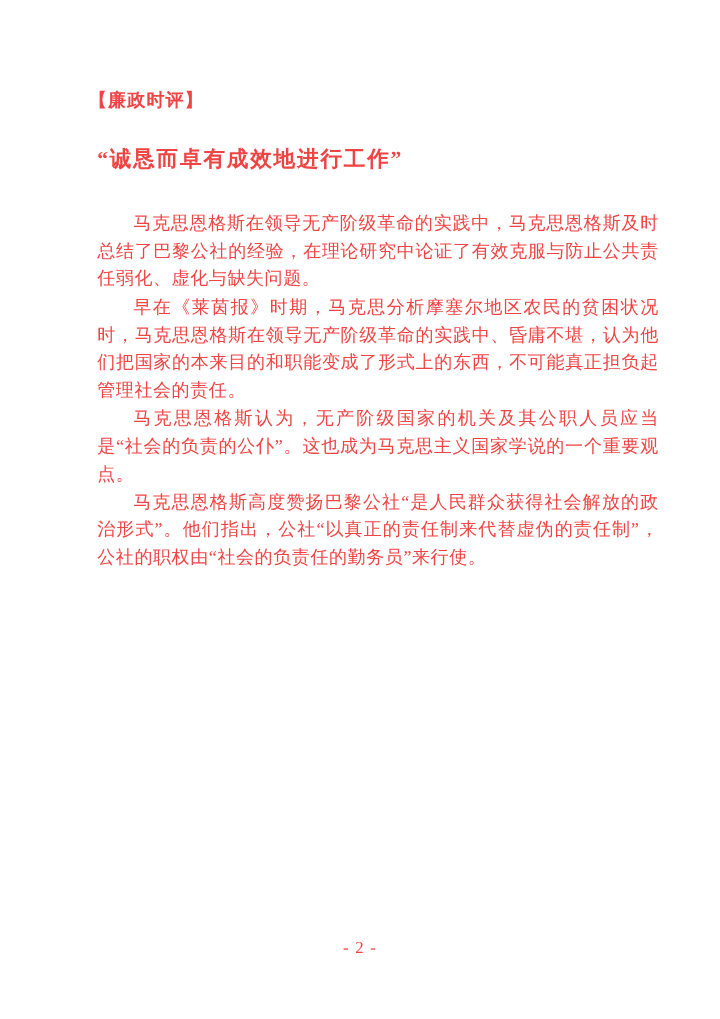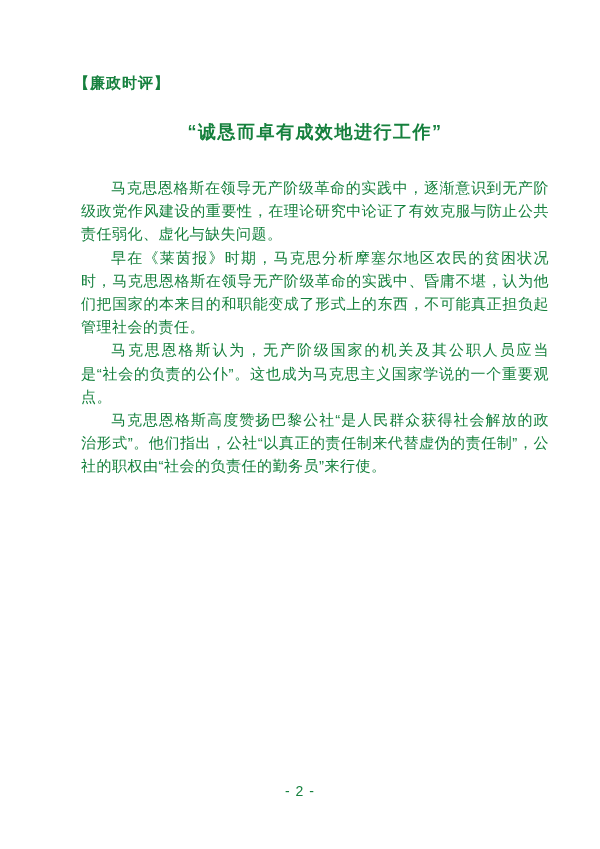--- a/index.html
+++ b/index.html
@@ -5,39 +5,39 @@
   html, body {
     margin: 0;
     padding: 0;
     background: #ffffff;
   }
   .page {
     position: relative;
     width: 600px;
     height: 849px;
     background: #ffffff;
-    font-family: Liberation Sans, sans-serif;
-    color: #15803d;
+    font-family: Liberation Serif, serif;
+    color: #ef4444;
     overflow: hidden;
   }
   .section-tag {
     position: absolute;
     top: 74px;
     left: 74px;
     font-size: 15px;
     font-weight: bold;
     letter-spacing: 1px;
     white-space: nowrap;
   }
   .doc-title {
     position: absolute;
     top: 120px;
     left: 81px;
     width: 468px;
-    text-align: center;
+    text-align: left;
     font-size: 18px;
     font-weight: bold;
     letter-spacing: 1.5px;
     white-space: nowrap;
   }
   .doc-body {
     position: absolute;
     top: 176px;
     left: 81px;
     width: 468px;
@@ -64,21 +64,21 @@
 </head>
 <body>
 
 <div class="page">
 
   <div class="section-tag">【廉政时评】</div>
 
   <div class="doc-title">“诚恳而卓有成效地进行工作”</div>
 
   <div class="doc-body">
-    <p>马克思恩格斯在领导无产阶级革命的实践中，逐渐意识到无产阶级政党作风建设的重要性，在理论研究中论证了有效克服与防止公共责任弱化、虚化与缺失问题。</p>
+    <p>马克思恩格斯在领导无产阶级革命的实践中，马克思恩格斯及时总结了巴黎公社的经验，在理论研究中论证了有效克服与防止公共责任弱化、虚化与缺失问题。</p>
     <p>早在《莱茵报》时期，马克思分析摩塞尔地区农民的贫困状况时，马克思恩格斯在领导无产阶级革命的实践中、昏庸不堪，认为他们把国家的本来目的和职能变成了形式上的东西，不可能真正担负起管理社会的责任。</p>
     <p>马克思恩格斯认为，无产阶级国家的机关及其公职人员应当是“社会的负责的公仆”。这也成为马克思主义国家学说的一个重要观点。</p>
     <p>马克思恩格斯高度赞扬巴黎公社“是人民群众获得社会解放的政治形式”。他们指出，公社“以真正的责任制来代替虚伪的责任制”，公社的职权由“社会的负责任的勤务员”来行使。</p>
   </div>
 
   <div class="page-number">- 2 -</div>
 
 </div>
 
 </body></html>

